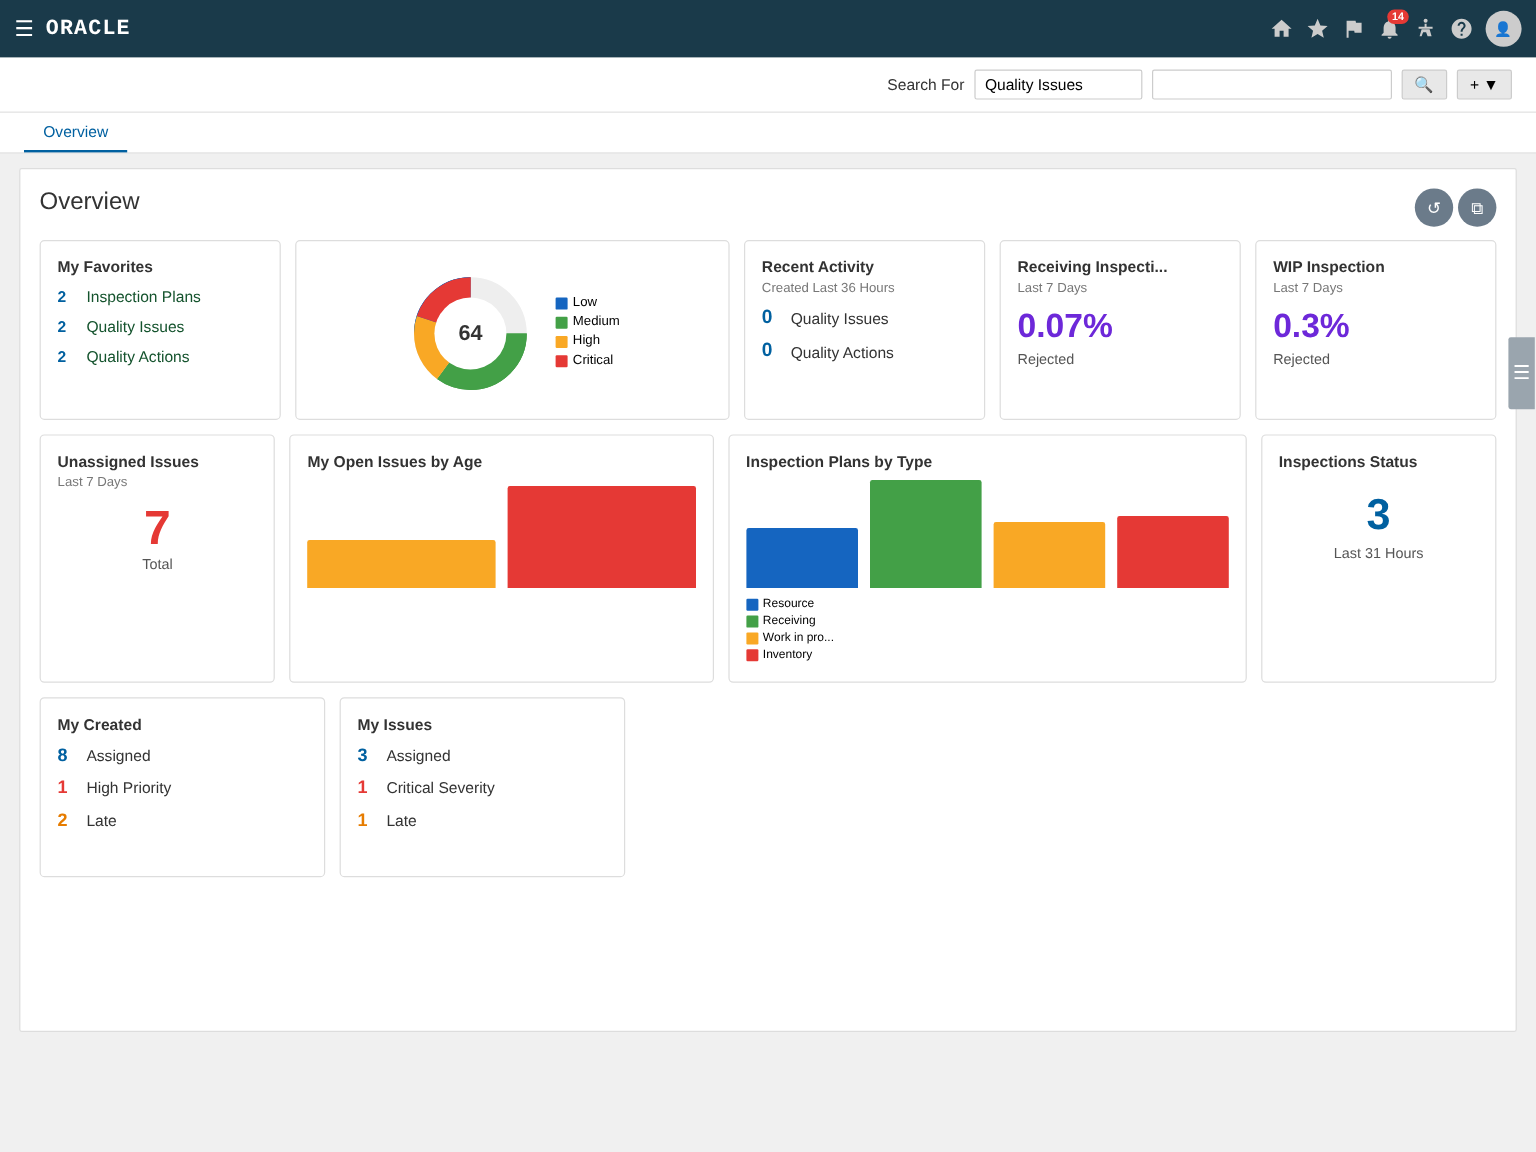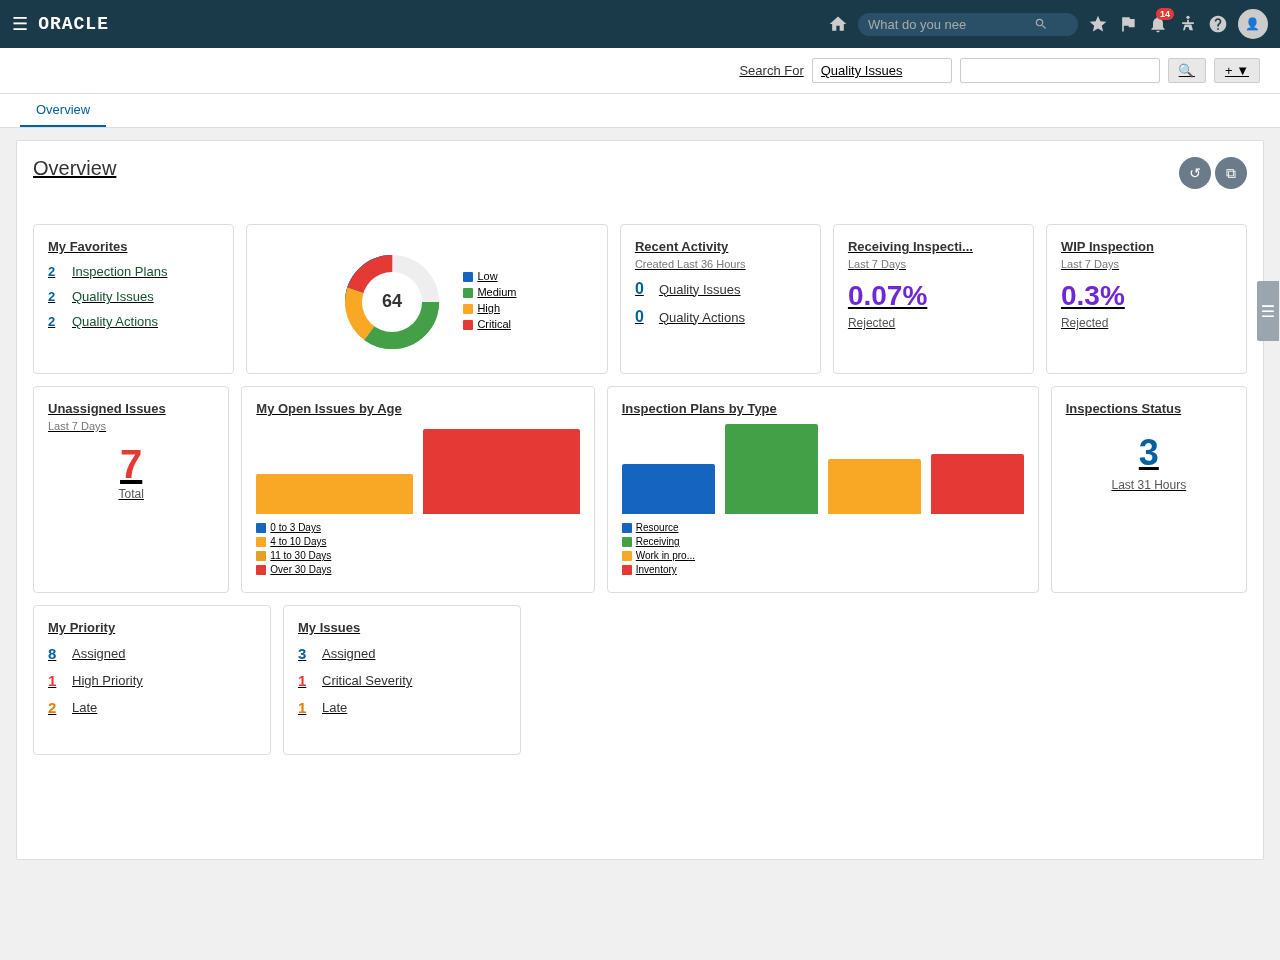--- a/index.html
+++ b/index.html
@@ -62,21 +62,20 @@
       display: flex; align-items: center; justify-content: center;
       font-size: 12px; color: #555;
       cursor: pointer;
     }
 
     
     .main-area {
       background: #f0f0f0;
       min-height: calc(960px - 48px);
       padding: 0;
-      text-decoration: underline;
     }
 
     
     .search-for-bar {
       background: #fff;
       border-bottom: 1px solid #ddd;
       padding: 10px 20px;
       display: flex;
       align-items: center;
       justify-content: flex-end;
@@ -311,26 +310,20 @@
 <div class="top-nav">
   <span class="nav-hamburger">☰</span>
   <span class="nav-oracle-logo">ORACLE</span>
   <div class="nav-spacer"></div>
 
   <span class="nav-icon">
     <svg width="20" height="20" viewBox="0 0 24 24" fill="#ccc">
         <path d="M10 20v-6h4v6h5v-8h3L12 3 2 12h3v8z"></path>
       </svg>
   </span>
-  <div class="nav-search-bar">
-    <input type="text" placeholder="What do you nee" style="">
-    <svg width="14" height="14" viewBox="0 0 24 24" fill="#aaa">
-        <path d="M15.5 14h-.79l-.28-.27A6.47 6.47 0 0 0 16 9.5 6.5 6.5 0 1 0 9.5 16c1.61 0 3.09-.59 4.23-1.57l.27.28v.79l5 4.99L20.49 19l-4.99-5zm-6 0C7.01 14 5 11.99 5 9.5S7.01 5 9.5 5 14 7.01 14 9.5 11.99 14 9.5 14z"></path>
-      </svg>
-  </div>
 
   <span class="nav-icon">
     <svg width="20" height="20" viewBox="0 0 24 24" fill="#ccc">
         <path d="M12 17.27L18.18 21l-1.64-7.03L22 9.24l-7.19-.61L12 2 9.19 8.63 2 9.24l5.46 4.73L5.82 21z"></path>
       </svg>
   </span>
 
   <span class="nav-icon">
     <svg width="20" height="20" viewBox="0 0 24 24" fill="#ccc">
         <path d="M14.4 6L14 4H5v17h2v-7h5.6l.4 2h7V6z"></path>
@@ -377,21 +370,21 @@
   <div class="overview-content">
     <h2 class="overview-title">Overview</h2>
 
     <div class="overview-toolbar">
       <div class="toolbar-btn">↺</div>
       <div class="toolbar-btn">⧉</div>
     </div>
 
     <div class="right-sidebar-icon">☰</div>
 
-    <div style="display:grid; grid-template-columns: 1fr 1.8fr 1fr 1fr 1fr; gap:12px; margin-top:44px;">
+    <div style="display:grid; grid-template-columns: 1fr 1.8fr 1fr 1fr 1fr; gap:12px; margin-top:20px;">
 
       <div class="card favorites-card">
         <div class="card-title">My Favorites</div>
         <div style="margin-top:10px;">
           <div class="favorites-card item" style="display:flex;align-items:center;gap:8px;margin-bottom:10px;font-size:13px;cursor:pointer;">
             <span class="num" style="color:#0060a0;font-weight:bold;">2</span>
             <span class="label">Inspection Plans</span>
           </div>
           <div class="favorites-card item" style="display:flex;align-items:center;gap:8px;margin-bottom:10px;font-size:13px;cursor:pointer;">
             <span class="num" style="color:#0060a0;font-weight:bold;">2</span>
@@ -481,38 +474,20 @@
       </div>
 
       <div class="card">
         <div class="card-title">My Open Issues by Age</div>
         <div style="display:flex; align-items: flex-end; gap: 10px; height: 90px; margin-top:8px;">
 
           <div style="flex:1; background:#f9a825; height:40px; border-radius:2px 2px 0 0;"></div>
 
           <div style="flex:1; background:#e53935; height:85px; border-radius:2px 2px 0 0;"></div>
         </div>
-        <div class="bar-legend">
-          <div class="bar-legend-item">
-              <div class="bar-legend-dot" style="background:#1565c0;"></div>
-              <span>0 to 3 Days</span>
-            </div>
-          <div class="bar-legend-item">
-              <div class="bar-legend-dot" style="background:#f9a825;"></div>
-              <span>4 to 10 Days</span>
-            </div>
-          <div class="bar-legend-item">
-              <div class="bar-legend-dot" style="background:#e8a020;"></div>
-              <span>11 to 30 Days</span>
-            </div>
-          <div class="bar-legend-item">
-              <div class="bar-legend-dot" style="background:#e53935;"></div>
-              <span>Over 30 Days</span>
-            </div>
-        </div>
       </div>
 
       <div class="card">
         <div class="card-title">Inspection Plans by Type</div>
         <div style="display:flex; align-items: flex-end; gap: 10px; height: 90px; margin-top:8px;">
           <div style="flex:1; background:#1565c0; height:50px; border-radius:2px 2px 0 0;"></div>
           <div style="flex:1; background:#43a047; height:90px; border-radius:2px 2px 0 0;"></div>
           <div style="flex:1; background:#f9a825; height:55px; border-radius:2px 2px 0 0;"></div>
           <div style="flex:1; background:#e53935; height:60px; border-radius:2px 2px 0 0;"></div>
         </div>
@@ -539,21 +514,21 @@
       <div class="card">
         <div class="card-title">Inspections Status</div>
         <div class="insp-num">3</div>
         <div class="insp-label">Last 31 Hours</div>
       </div>
     </div>
 
     <div style="display:grid; grid-template-columns: 1fr 1fr 3fr; gap:12px; margin-top:12px;">
 
       <div class="card">
-        <div class="card-title">My Priority</div>
+        <div class="card-title">My Created</div>
         <div style="margin-top:10px;">
           <div class="actions-item">
             <span class="num num-blue">8</span>
             <span class="label">Assigned</span>
           </div>
           <div class="actions-item">
             <span class="num num-red">1</span>
             <span class="label">High Priority</span>
           </div>
           <div class="actions-item">

